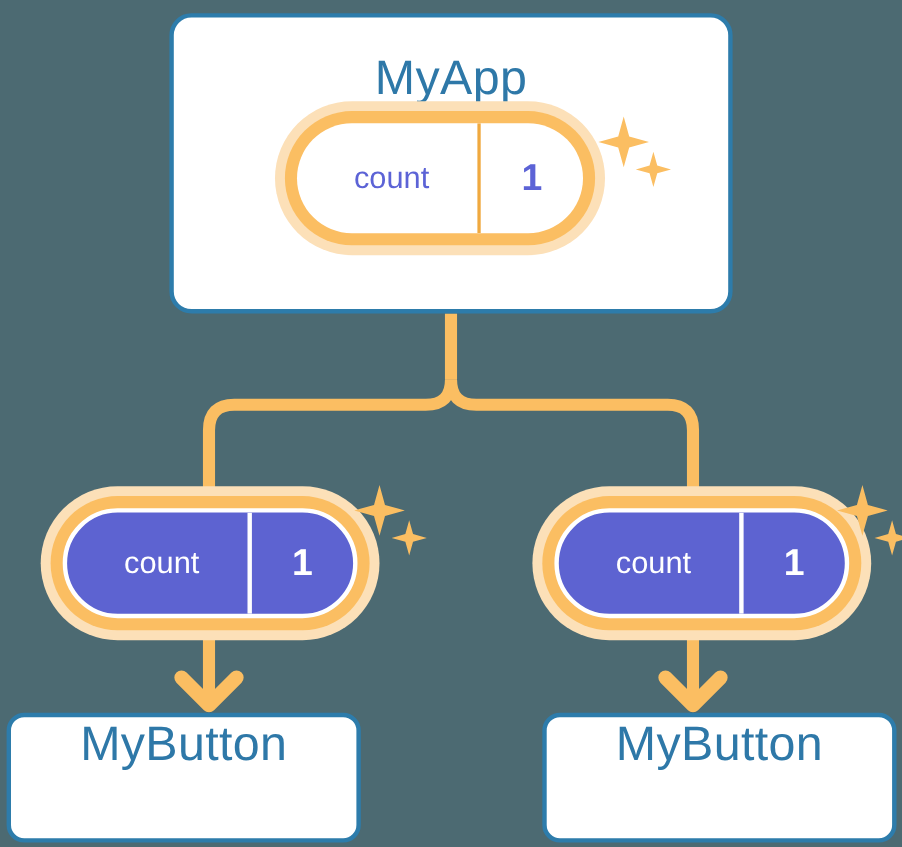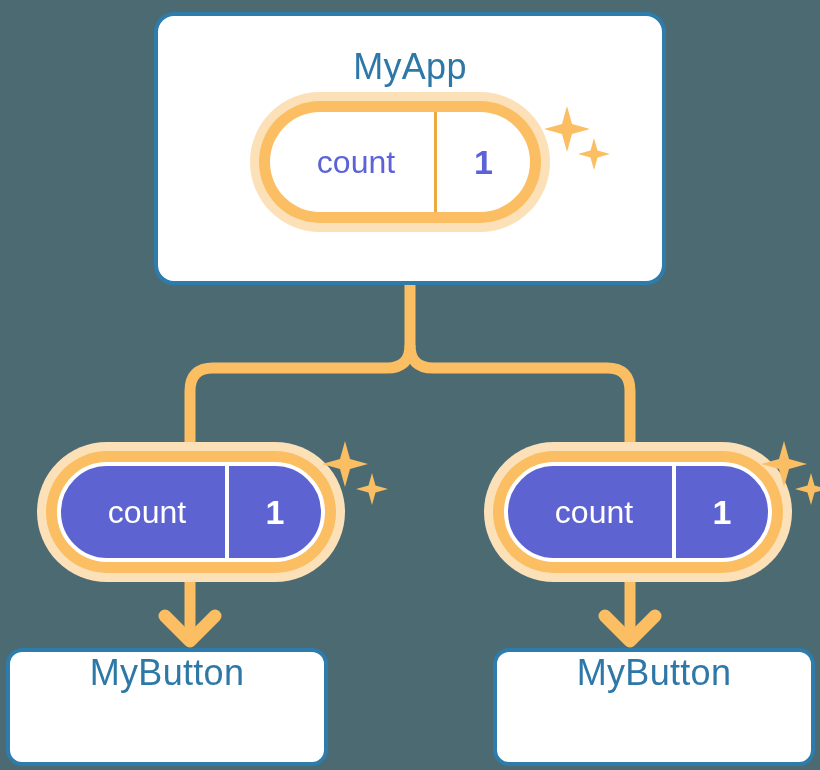--- a/index.html
+++ b/index.html
@@ -38,21 +38,21 @@
   .card {
     position: absolute;
     background: #ffffff;
     border: 4px solid #2d7cab;
     border-radius: 18px;
     box-sizing: border-box;
     z-index: 2;
   }
   .card-title {
     color: #2e78a8;
-    font-size: 36px;
+    font-size: 44px;
     font-weight: 400;
     letter-spacing: 0.3px;
     text-align: center;
     white-space: nowrap;
   }
 
   #app-card {
     left: 154px;
     top: 12px;
     width: 512px;
@@ -106,21 +106,21 @@
   }
   .pill-cell {
     display: flex;
     align-items: center;
     justify-content: center;
     box-sizing: border-box;
   }
   .pill-key {
     flex: 1 1 auto;
     padding: 0 26px 0 34px;
-    font-size: 32px;
+    font-size: 28px;
     font-weight: 400;
   }
   .pill-val {
     flex: 0 0 auto;
     min-width: 96px;
     font-size: 34px;
     font-weight: 700;
   }
 
   

